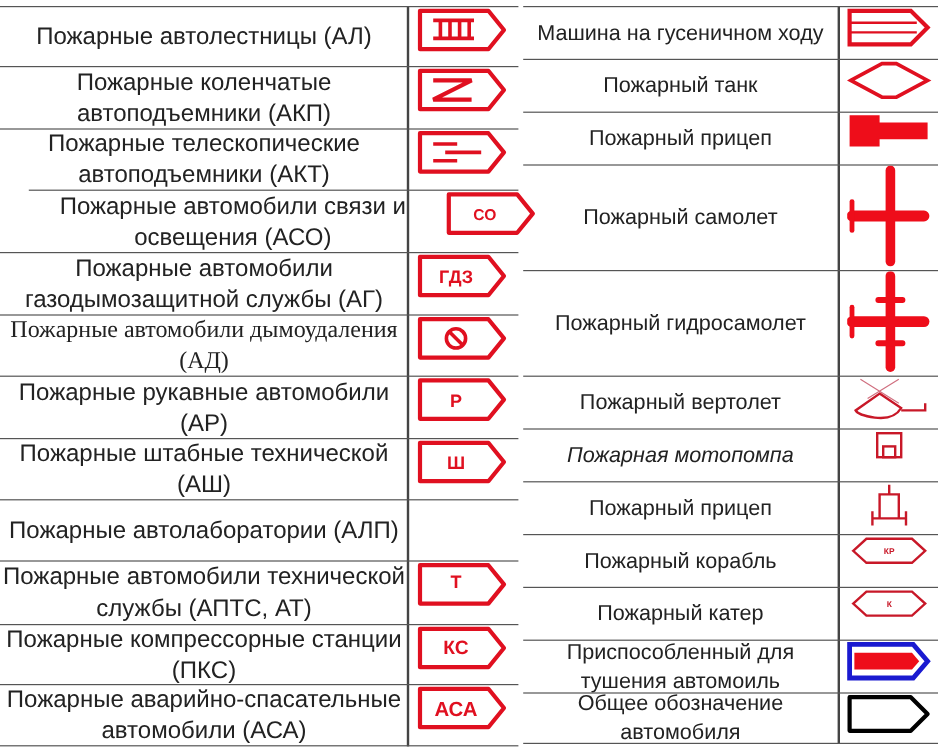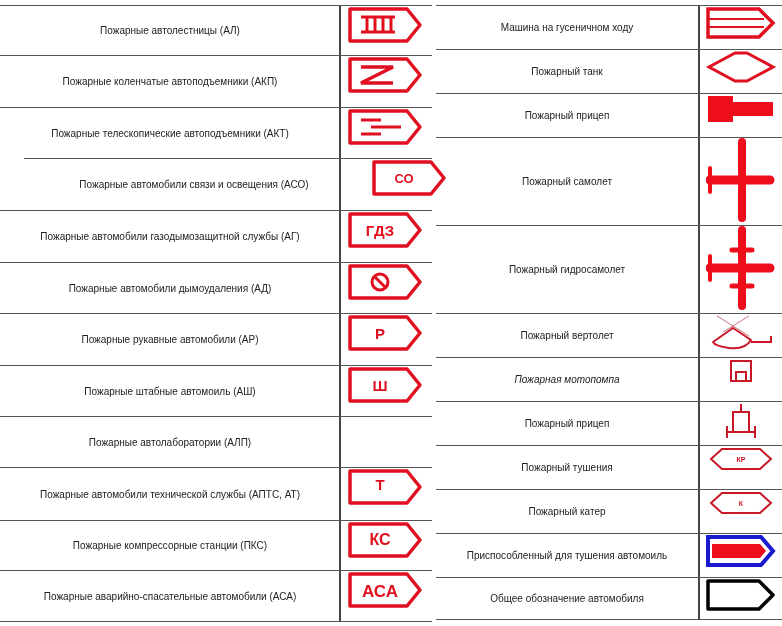--- a/index.html
+++ b/index.html
@@ -3,22 +3,22 @@
 <meta charset="utf-8">
 <style>
   html,body{margin:0;padding:0;background:#fff;}
   body{width:782px;height:626px;position:relative;overflow:hidden;font-family:"Liberation Sans",sans-serif;color:#222;}
   .tbl{position:absolute;top:0;}
   #left{left:0;width:432px;}
   #right{left:436px;width:346px;}
   .row{position:absolute;left:0;right:0;border-top:1.5px solid #555;box-sizing:border-box;}
   .row.last{border-bottom:1.5px solid #555;}
   .label{position:absolute;top:0;bottom:0;display:flex;align-items:center;justify-content:center;text-align:center;line-height:1.3;}
-  #left .label{left:0;width:340px;font-size:10px;}
-  #right .label{left:0;width:262px;font-size:10px;}
+  #left .label{left:0;width:340px;font-size:20px;}
+  #right .label{left:0;width:262px;font-size:18px;}
   .sym{position:absolute;top:0;bottom:0;display:flex;align-items:flex-start;justify-content:center;}
   #left .sym{left:340px;width:90px;}
   #right .sym{left:263px;width:83px;}
   .vline{position:absolute;width:1.5px;background:#444;}
   svg text{font-family:"Liberation Sans",sans-serif;font-weight:bold;}
 </style>
 </head>
 <body>
 
 <div id="left" class="tbl">
@@ -67,21 +67,21 @@
   <div class="row" style="top:210px;height:52px;">
     <div class="label">Пожарные автомобили газодымозащитной службы (АГ)</div>
     <div class="sym">
       <svg width="76" height="38" viewBox="0 0 76 38">
           <path d="M3 3 H60 L73 19 L60 35 H3 Z" fill="none" stroke="#e01020" stroke-width="3.5" stroke-linejoin="round"></path>
           <text x="33" y="25" font-size="15" fill="#e01020" text-anchor="middle">ГДЗ</text>
         </svg>
     </div>
   </div>
 
-  <div class="row" style="top:262px;height:51px;">
+  <div class="row" style="top:262px;height:51px;font-family:Liberation Serif, serif;">
     <div class="label">Пожарные автомобили дымоудаления (АД)</div>
     <div class="sym">
       <svg width="76" height="38" viewBox="0 0 76 38">
           <path d="M3 3 H60 L73 19 L60 35 H3 Z" fill="none" stroke="#e01020" stroke-width="3.5" stroke-linejoin="round"></path>
           <circle cx="33" cy="19" r="8" fill="none" stroke="#e01020" stroke-width="3"></circle>
           <path d="M27 13 L39 25" stroke="#e01020" stroke-width="3"></path>
         </svg>
     </div>
   </div>
 
@@ -89,21 +89,21 @@
     <div class="label">Пожарные рукавные автомобили (АР)</div>
     <div class="sym">
       <svg width="76" height="38" viewBox="0 0 76 38">
           <path d="M3 3 H60 L73 19 L60 35 H3 Z" fill="none" stroke="#e01020" stroke-width="3.5" stroke-linejoin="round"></path>
           <text x="33" y="25" font-size="15" fill="#e01020" text-anchor="middle">Р</text>
         </svg>
     </div>
   </div>
 
   <div class="row" style="top:365px;height:51px;">
-    <div class="label">Пожарные штабные автомоиль (АШ)</div>
+    <div class="label">Пожарные штабные технической (АШ)</div>
     <div class="sym">
       <svg width="76" height="38" viewBox="0 0 76 38">
           <path d="M3 3 H60 L73 19 L60 35 H3 Z" fill="none" stroke="#e01020" stroke-width="3.5" stroke-linejoin="round"></path>
           <text x="33" y="25" font-size="15" fill="#e01020" text-anchor="middle">Ш</text>
         </svg>
     </div>
   </div>
 
   <div class="row" style="top:416px;height:51px;">
     <div class="label">Пожарные автолаборатории (АЛП)</div>
@@ -218,21 +218,21 @@
   <div class="row" style="top:401px;height:44px;">
     <div class="label">Пожарный прицеп</div>
     <div class="sym">
       <svg width="36" height="40" viewBox="0 0 36 40">
           <path d="M18 2 V10 M10 10 H26 V30 H10 Z M4 30 H32 M4 24 V36 M32 24 V36" fill="none" stroke="#c81828" stroke-width="2"></path>
         </svg>
     </div>
   </div>
 
   <div class="row" style="top:445px;height:44px;">
-    <div class="label">Пожарный тушения</div>
+    <div class="label">Пожарный корабль</div>
     <div class="sym">
       <svg width="66" height="26" viewBox="0 0 66 26">
           <path d="M3 13 L14 3 H52 L63 13 L52 23 H14 Z" fill="none" stroke="#c81828" stroke-width="2"></path>
           <text x="33" y="16" font-size="7" fill="#c81828" text-anchor="middle">КР</text>
         </svg>
     </div>
   </div>
 
   <div class="row" style="top:489px;height:44px;">
     <div class="label">Пожарный катер</div>

